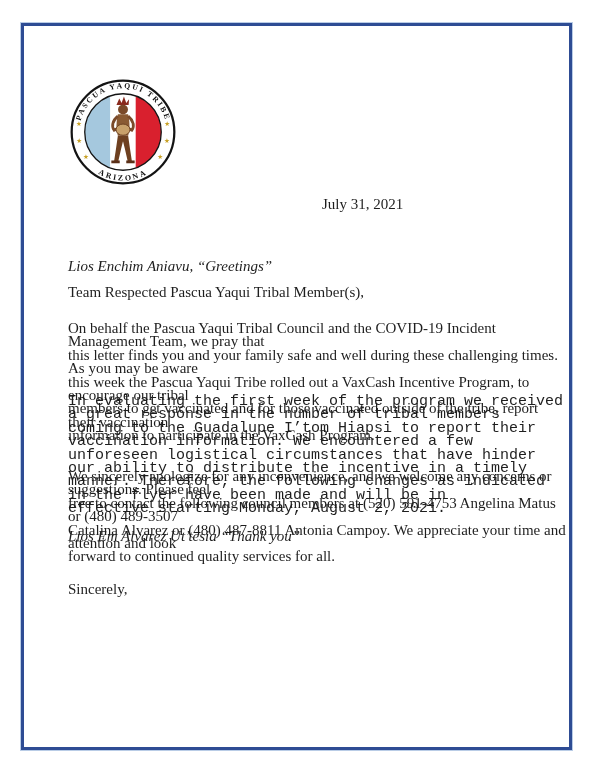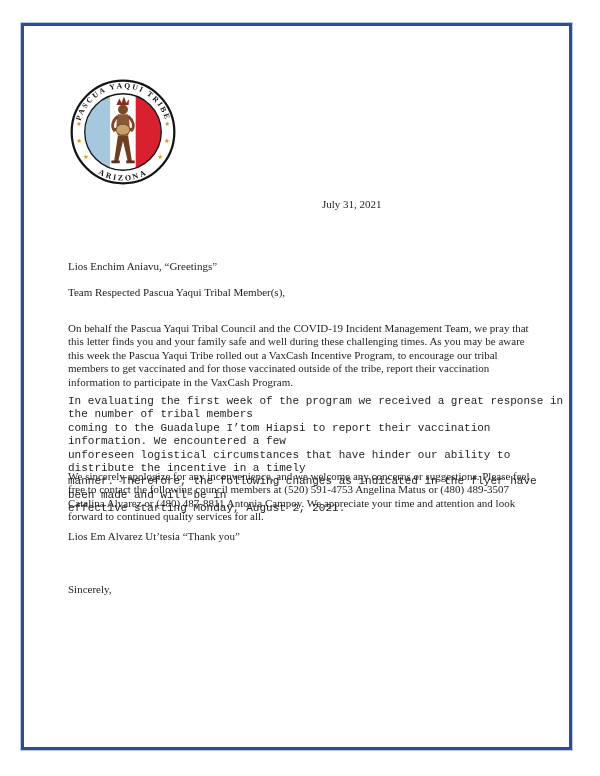--- a/index.html
+++ b/index.html
@@ -41,30 +41,30 @@
     fill: #141414;
   }
   .star {
     font-family: "DejaVu Sans", sans-serif;
     font-size: 7px;
     fill: #c9a227;
     text-anchor: middle;
   }
   .txt {
     position: absolute;
-    font-size: 11px;
+    font-size: 15px;
     line-height: 13.4px;
     color: #1e1e1e;
   }
   .para {
     left: 68px;
     width: 500px;
     white-space: pre-line;
   }
-  .italic { }
+  .italic { font-style: italic; }
   .date-line { left: 322px; top: 198px; }
   .greeting-line { top: 260px; }
   .salutation-line { top: 286px; }
   .p1 { top: 316px; margin-top: 6px; }
   .p2 { top: 395px; font-family: Liberation Mono, monospace; }
   .p3 { top: 470px; }
   .thanks-line { top: 530px; }
   .closing-block { top: 570px; }
 </style>
 </head>

